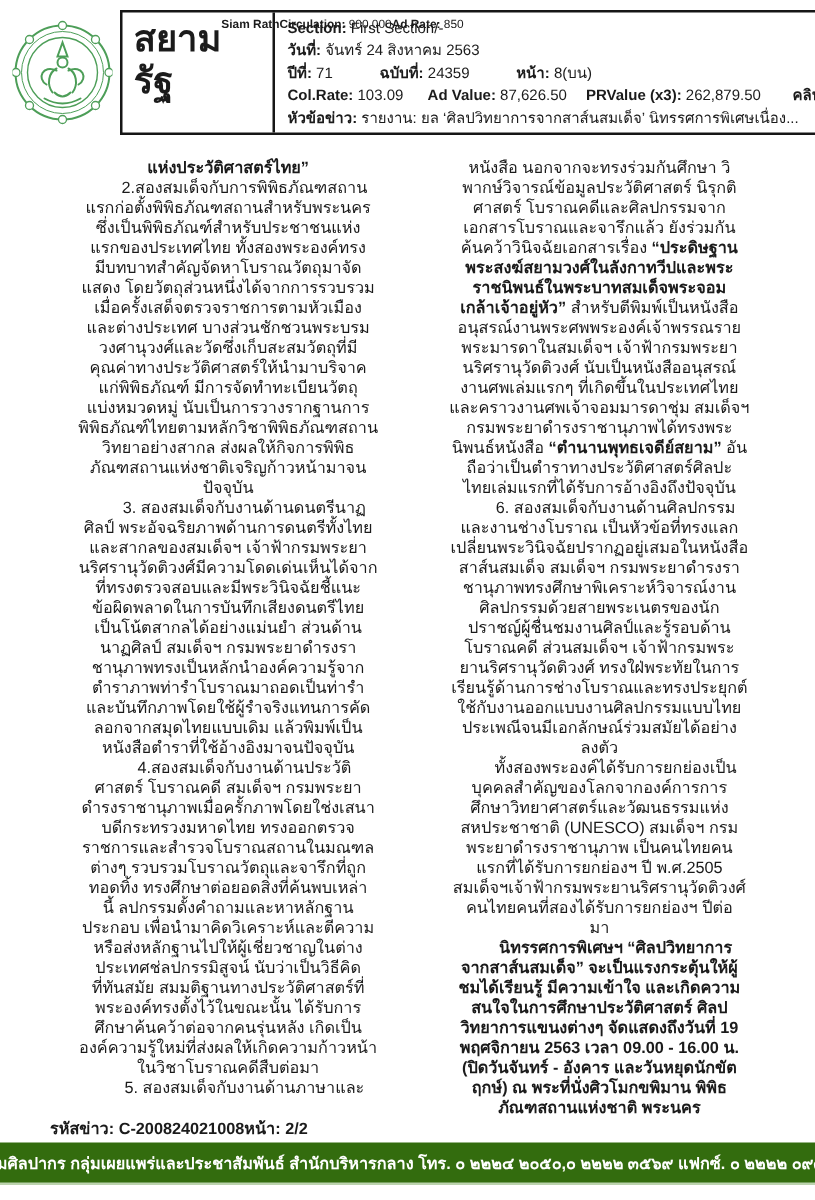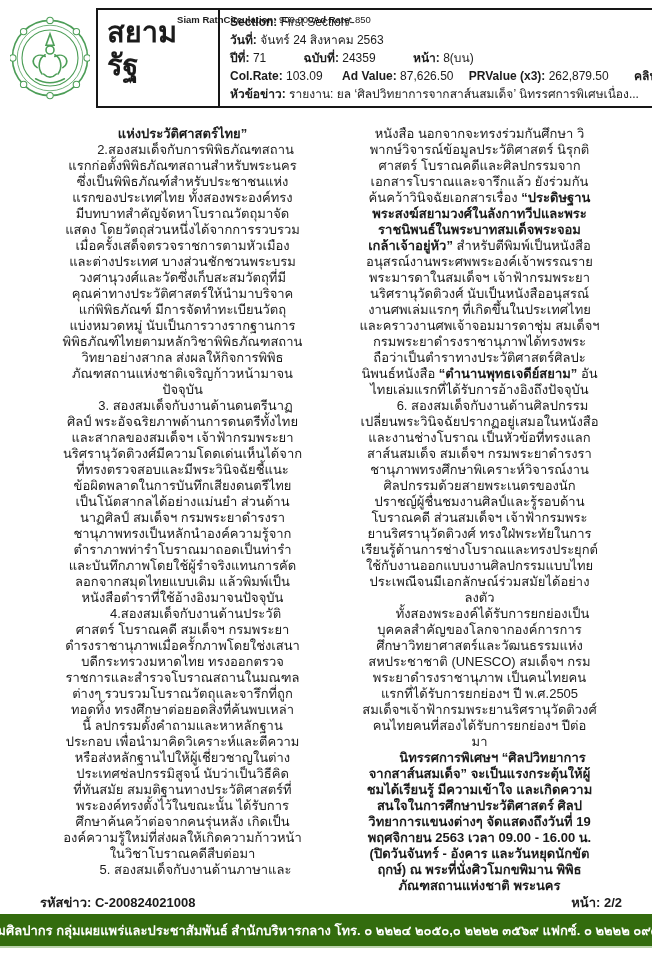--- a/index.html
+++ b/index.html
@@ -25,21 +25,21 @@
   .gap-md { margin-right:22px; }
   .gap-sm { margin-right:12px; }
   
   .article { position:absolute; top:126px; left:40px; width:582px; display:flex;text-align:center; }
   .col { width:285px; font-size:13px; overflow:hidden; }
   .col-left { margin-right:12px; }
   .line { line-height:16px; min-height:16px; }
   .line.indent { text-indent:26px; }
   .bold { font-weight:bold; }
   
-  .footer-row { position:absolute; top:892px; left:40px; width:582px; display:flex; justify-content:space-between; font-size:13px; font-weight:bold; }
+  .footer-row { position:absolute; top:892px; left:40px; width:582px; display:flex; font-size:13px; font-weight:bold; }
   .green-bar {
     position:absolute; top:914px; left:0; width:652px; height:34px;
     background:#336c0e; border-bottom:2px solid #bcd3ae;
     color:#ffffff; display:flex; align-items:center; justify-content:center;
     font-size:13px; font-weight:bold; white-space:nowrap;
   }
 </style>
 </head>
 <body>
 
@@ -183,26 +183,26 @@
         <div class="line"><span>ค้นคว้าวินิจฉัยเอกสารเรื่อง </span><span class="bold">“ประดิษฐาน</span></div>
         <div class="line"><span class="bold">พระสงฆ์สยามวงศ์ในลังกาทวีปและพระ</span></div>
         <div class="line"><span class="bold">ราชนิพนธ์ในพระบาทสมเด็จพระจอม</span></div>
         <div class="line"><span class="bold">เกล้าเจ้าอยู่หัว”</span><span> สำหรับตีพิมพ์เป็นหนังสือ</span></div>
         <div class="line"><span>อนุสรณ์งานพระศพพระองค์เจ้าพรรณราย</span></div>
         <div class="line"><span>พระมารดาในสมเด็จฯ เจ้าฟ้ากรมพระยา</span></div>
         <div class="line"><span>นริศรานุวัดติวงศ์ นับเป็นหนังสืออนุสรณ์</span></div>
         <div class="line"><span>งานศพเล่มแรกๆ ที่เกิดขึ้นในประเทศไทย</span></div>
         <div class="line"><span>และคราวงานศพเจ้าจอมมารดาชุ่ม สมเด็จฯ</span></div>
         <div class="line"><span>กรมพระยาดำรงราชานุภาพได้ทรงพระ</span></div>
+        <div class="line"><span>นิพนธ์หนังสือ </span><span class="bold">“ตำนานพุทธเจดีย์สยาม”</span><span> อัน</span></div>
         <div class="line"><span>ถือว่าเป็นตำราทางประวัติศาสตร์ศิลปะ</span></div>
-        <div class="line"><span>นิพนธ์หนังสือ </span><span class="bold">“ตำนานพุทธเจดีย์สยาม”</span><span> อัน</span></div>
         <div class="line"><span>ไทยเล่มแรกที่ได้รับการอ้างอิงถึงปัจจุบัน</span></div>
         <div class="line indent"><span>6. สองสมเด็จกับงานด้านศิลปกรรม</span></div>
+        <div class="line"><span>และงานช่างโบราณ เป็นหัวข้อที่ทรงแลก</span></div>
         <div class="line"><span>เปลี่ยนพระวินิจฉัยปรากฏอยู่เสมอในหนังสือ</span></div>
-        <div class="line"><span>และงานช่างโบราณ เป็นหัวข้อที่ทรงแลก</span></div>
         <div class="line"><span>สาส์นสมเด็จ สมเด็จฯ กรมพระยาดำรงรา</span></div>
         <div class="line"><span>ชานุภาพทรงศึกษาพิเคราะห์วิจารณ์งาน</span></div>
         <div class="line"><span>ศิลปกรรมด้วยสายพระเนตรของนัก</span></div>
         <div class="line"><span>ปราชญ์ผู้ชื่นชมงานศิลป์และรู้รอบด้าน</span></div>
         <div class="line"><span>โบราณคดี ส่วนสมเด็จฯ เจ้าฟ้ากรมพระ</span></div>
         <div class="line"><span>ยานริศรานุวัดติวงศ์ ทรงใฝ่พระทัยในการ</span></div>
         <div class="line"><span>เรียนรู้ด้านการช่างโบราณและทรงประยุกต์</span></div>
         <div class="line"><span>ใช้กับงานออกแบบงานศิลปกรรมแบบไทย</span></div>
         <div class="line"><span>ประเพณีจนมีเอกลักษณ์ร่วมสมัยได้อย่าง</span></div>
         <div class="line"><span>ลงตัว</span></div>

